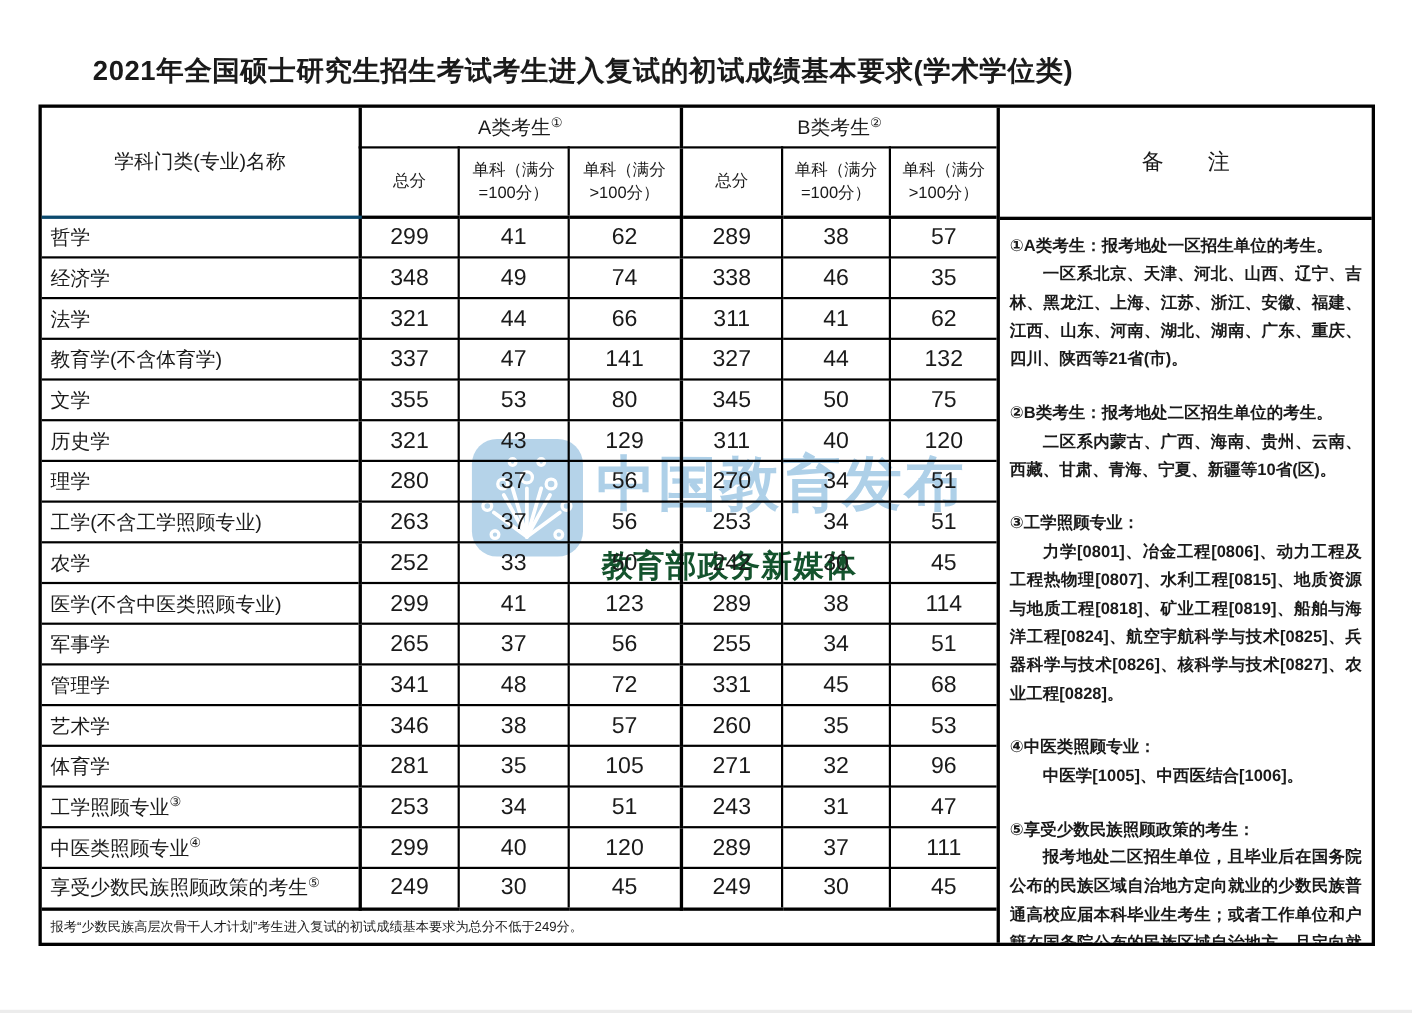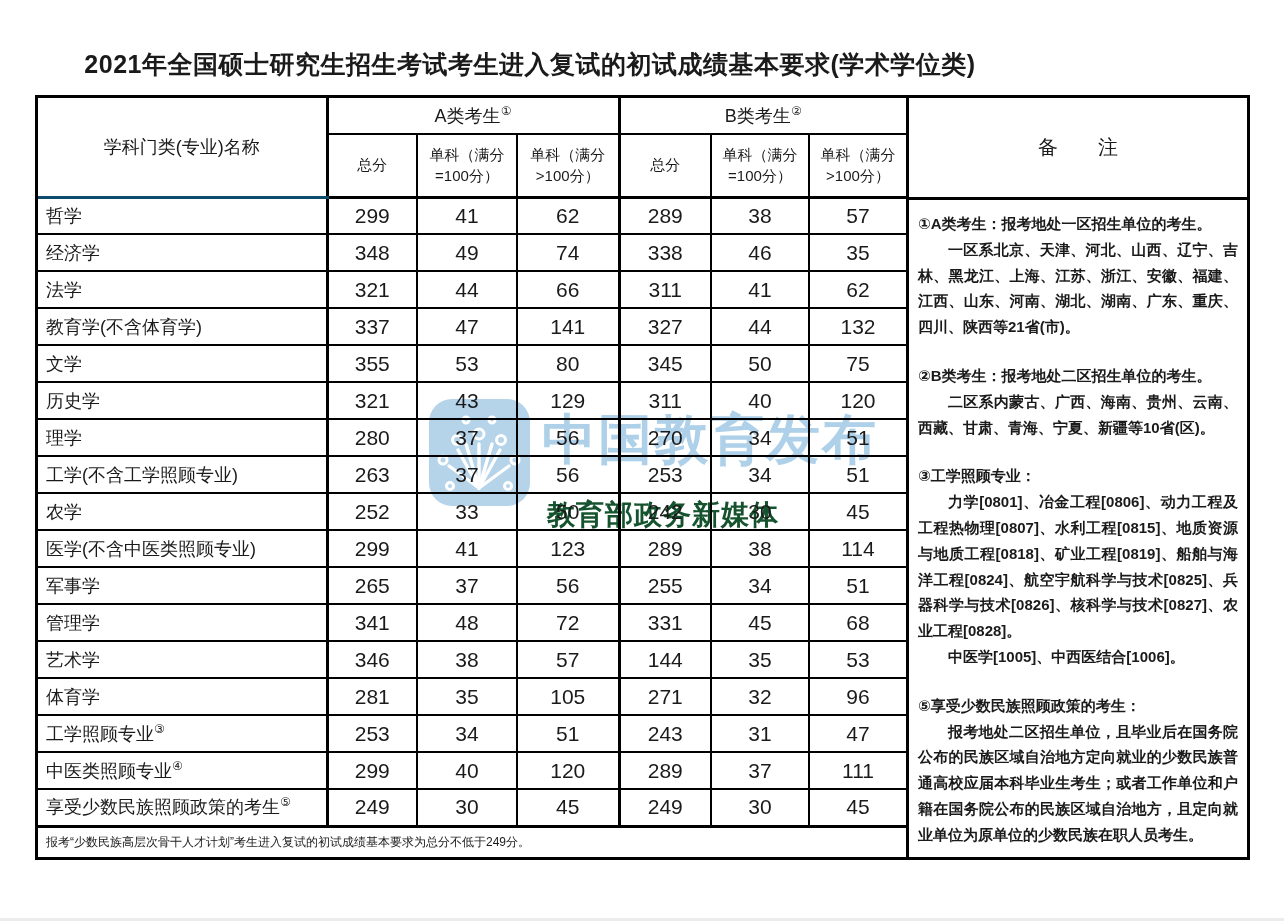--- a/index.html
+++ b/index.html
@@ -252,21 +252,21 @@
     <td class="c-num thick">72</td>
     <td class="c-num">331</td>
     <td class="c-num">45</td>
     <td class="c-num edge">68</td>
   </tr>
           <tr>
     <td class="c-label"><span>艺术学</span><sup></sup></td>
     <td class="c-num">346</td>
     <td class="c-num">38</td>
     <td class="c-num thick">57</td>
-    <td class="c-num">144</td>
+    <td class="c-num">260</td>
     <td class="c-num">35</td>
     <td class="c-num edge">53</td>
   </tr>
           <tr>
     <td class="c-label"><span>体育学</span><sup></sup></td>
     <td class="c-num">281</td>
     <td class="c-num">35</td>
     <td class="c-num thick">105</td>
     <td class="c-num">271</td>
     <td class="c-num">32</td>
@@ -310,20 +310,21 @@
   <div class="remarks-part">
     <div class="remarks-header">备　　注</div>
     <div class="remarks-body" id="remarks-body">
 
     <p class="remark-p">①A类考生：报考地处一区招生单位的考生。</p>
         <p class="remark-p indent">一区系北京、天津、河北、山西、辽宁、吉林、黑龙江、上海、江苏、浙江、安徽、福建、江西、山东、河南、湖北、湖南、广东、重庆、四川、陕西等21省(市)。</p>
         <p class="remark-p gap">②B类考生：报考地处二区招生单位的考生。</p>
         <p class="remark-p indent">二区系内蒙古、广西、海南、贵州、云南、西藏、甘肃、青海、宁夏、新疆等10省(区)。</p>
         <p class="remark-p gap">③工学照顾专业：</p>
         <p class="remark-p indent">力学[0801]、冶金工程[0806]、动力工程及工程热物理[0807]、水利工程[0815]、地质资源与地质工程[0818]、矿业工程[0819]、船舶与海洋工程[0824]、航空宇航科学与技术[0825]、兵器科学与技术[0826]、核科学与技术[0827]、农业工程[0828]。</p>
+        <p class="remark-p gap">④中医类照顾专业：</p>
         <p class="remark-p indent">中医学[1005]、中西医结合[1006]。</p>
         <p class="remark-p gap">⑤享受少数民族照顾政策的考生：</p>
         <p class="remark-p indent">报考地处二区招生单位，且毕业后在国务院公布的民族区域自治地方定向就业的少数民族普通高校应届本科毕业生考生；或者工作单位和户籍在国务院公布的民族区域自治地方，且定向就业单位为原单位的少数民族在职人员考生。</p>
       </div>
   </div>
 </div>
 
 <div class="bottom-edge"></div>
 
 </body></html>

